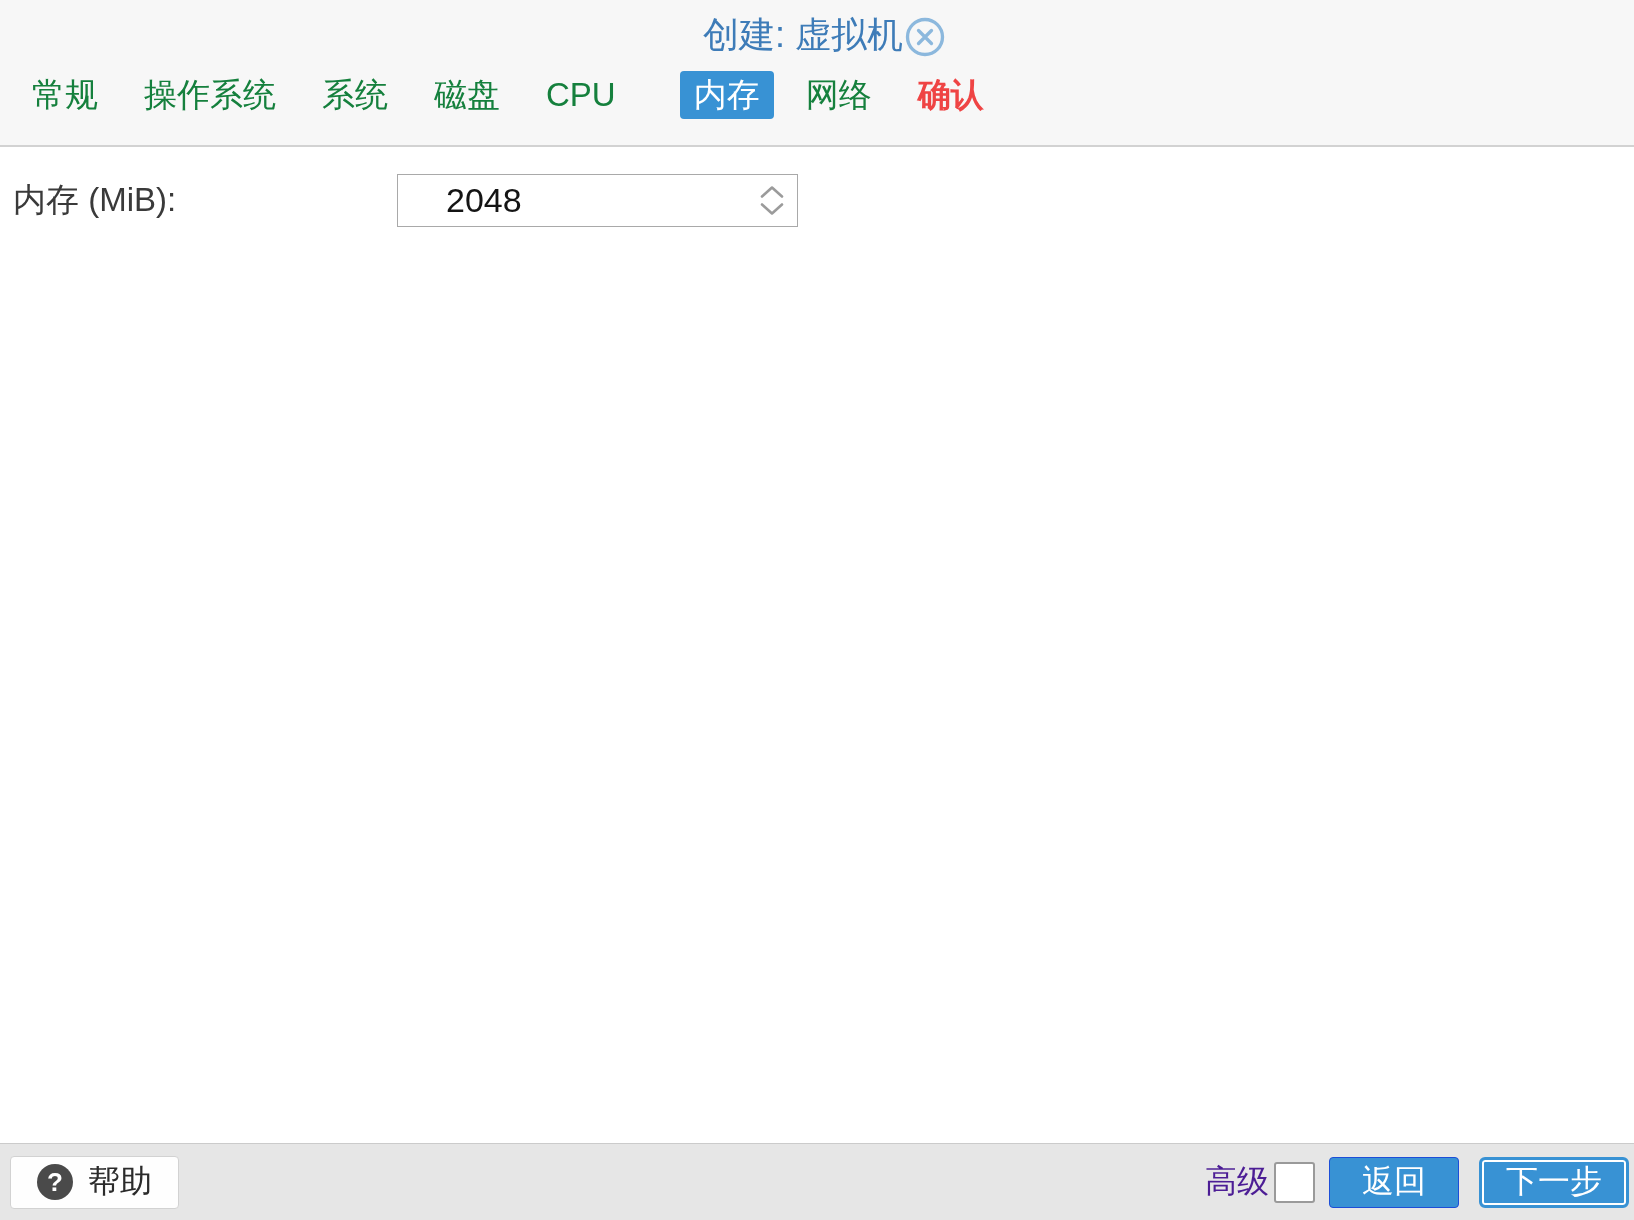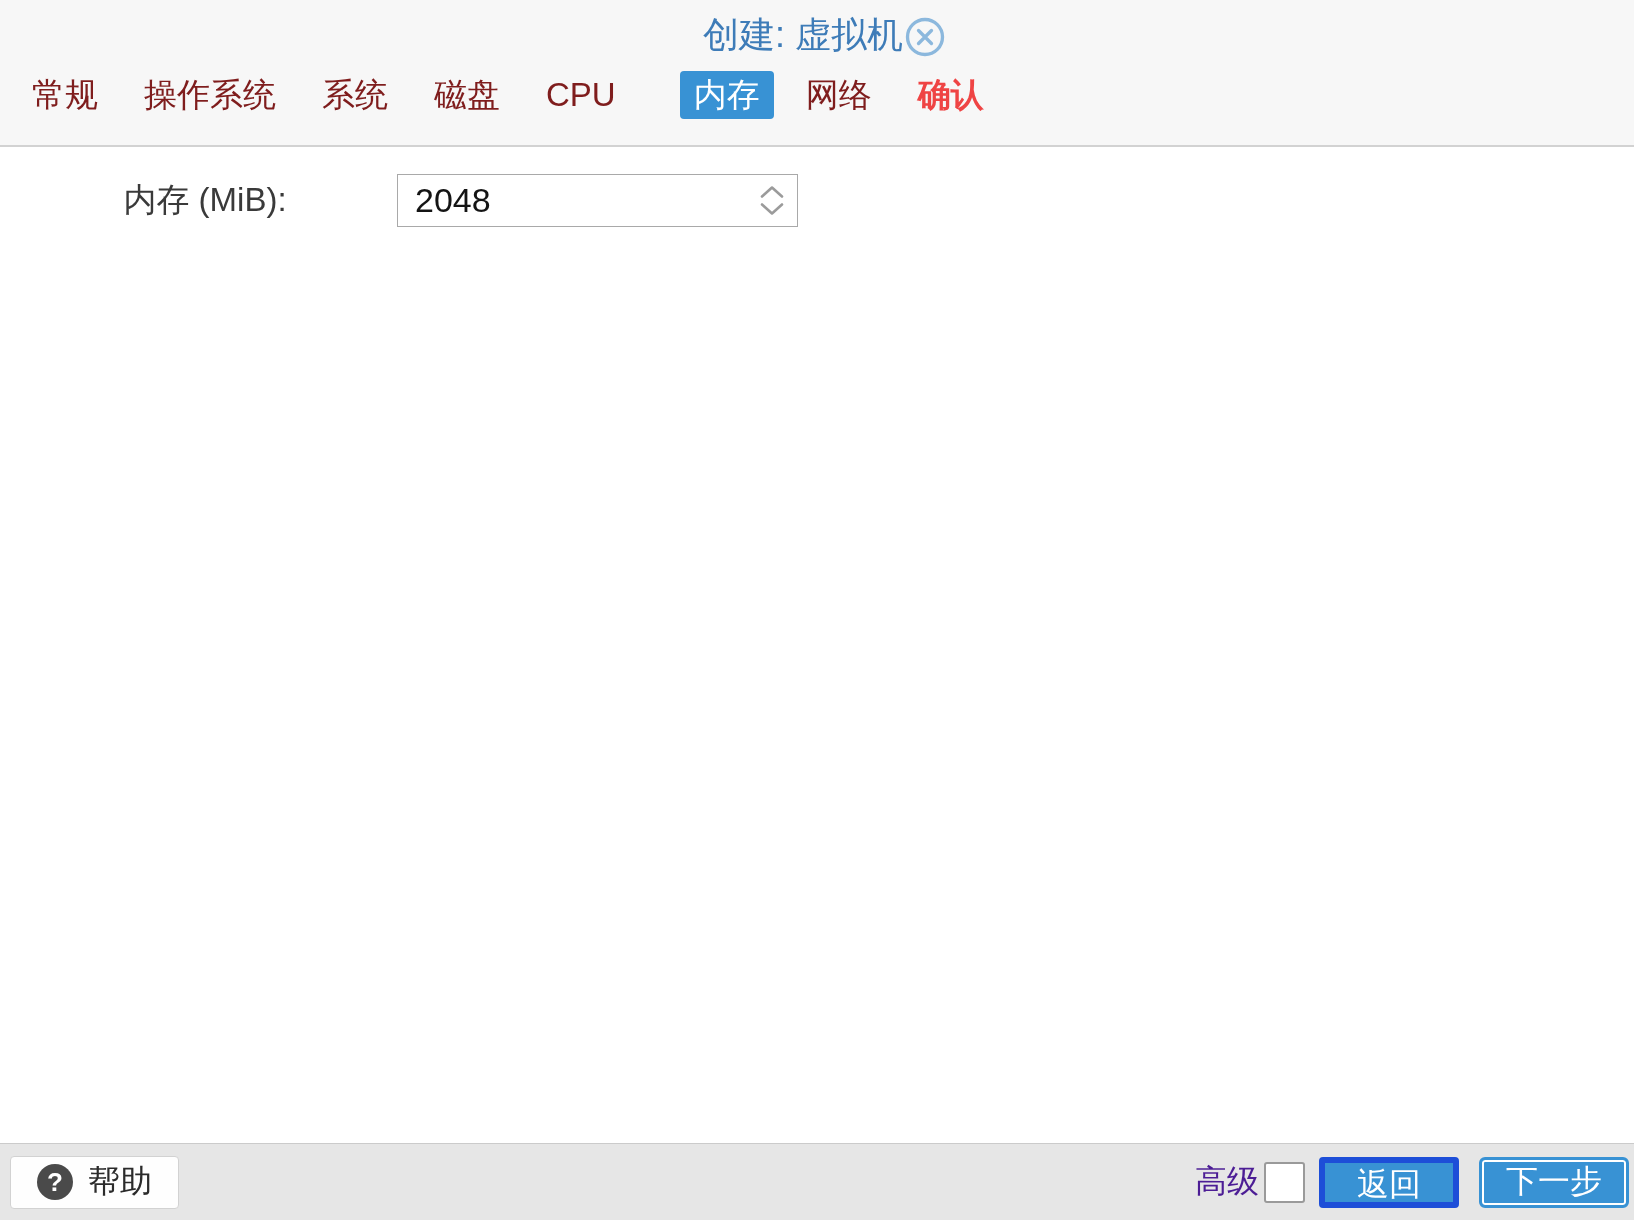--- a/index.html
+++ b/index.html
@@ -28,42 +28,42 @@
     width: 44px; height: 44px; display: flex; align-items: center; justify-content: center;
     cursor: pointer; margin-top: 2px;
   }
 
   
   .tabs {
     display: flex; align-items: center;
     padding-left: 18px; margin-top: 12px; height: 48px;
   }
   .tab {
-    font-size: 33px; color: #7f1d1d; line-height: 48px;
+    font-size: 33px; color: #15803d; line-height: 48px;
     padding: 0 14px; margin-right: 18px; border-radius: 4px;
     cursor: pointer; white-space: nowrap;
   }
   .tab.active { background: #3892d4; color: #ffffff; margin-left: 32px; }
   .tab.disabled { color: #ef4444; cursor: default; font-weight: bold; }
 
   
   .content {
     position: absolute; top: 149px; bottom: 77px; left: 0; right: 0;
     background: #ffffff;
   }
   .field-row {
     display: flex; align-items: center;
     padding: 25px 0 0 13px;
   }
   .field-label {
-    font-size: 33px; color: #3a3a3a; width: 384px; text-align: center;
+    font-size: 33px; color: #3a3a3a; width: 384px;
   }
   .spinner-field {
     position: relative; width: 401px; height: 53px;
-    border: 1px solid #a9a9a9; background: #ffffff;
+    border: 1px solid #a9a9a9; background: #ffffff; padding-left: 31px;
   }
   .spinner-field input {
     border: none; outline: none; background: transparent;
     width: calc(100% - 70px); height: 100%;
     font-family: "Liberation Sans", sans-serif;
     font-size: 34px; color: #141414; padding-left: 17px;
   }
   .spin-buttons {
     position: absolute; right: 12px; top: 0; height: 100%;
     display: flex; flex-direction: column; justify-content: center; gap: 3px;
@@ -92,21 +92,21 @@
   .footer-spacer { flex: 1; }
   .advanced-label { font-size: 32px; color: #4c1d95; margin-right: 5px; }
   .checkbox {
     width: 41px; height: 41px; background: #ffffff;
     border: 2px solid #9a9a9a; border-radius: 3px;
     margin-right: 14px; cursor: pointer;
   }
   .btn {
     font-family: "Liberation Sans", sans-serif;
     font-size: 32px; color: #ffffff; height: 51px;
-    background: #3892d4; border: 6px solid #1d4ed8; border-radius: 4px;
+    background: #3892d4; border: 1px solid #1d4ed8; border-radius: 4px;
     cursor: pointer; white-space: nowrap;
   }
   .btn-back { padding: 0 32px; margin-right: 20px; }
   .btn-next {
     padding: 0 24px;
     border: 3px solid #3892d4; border-radius: 6px;
     box-shadow: inset 0 0 0 2px #ffffff;
   }
 </style>
 </head>

